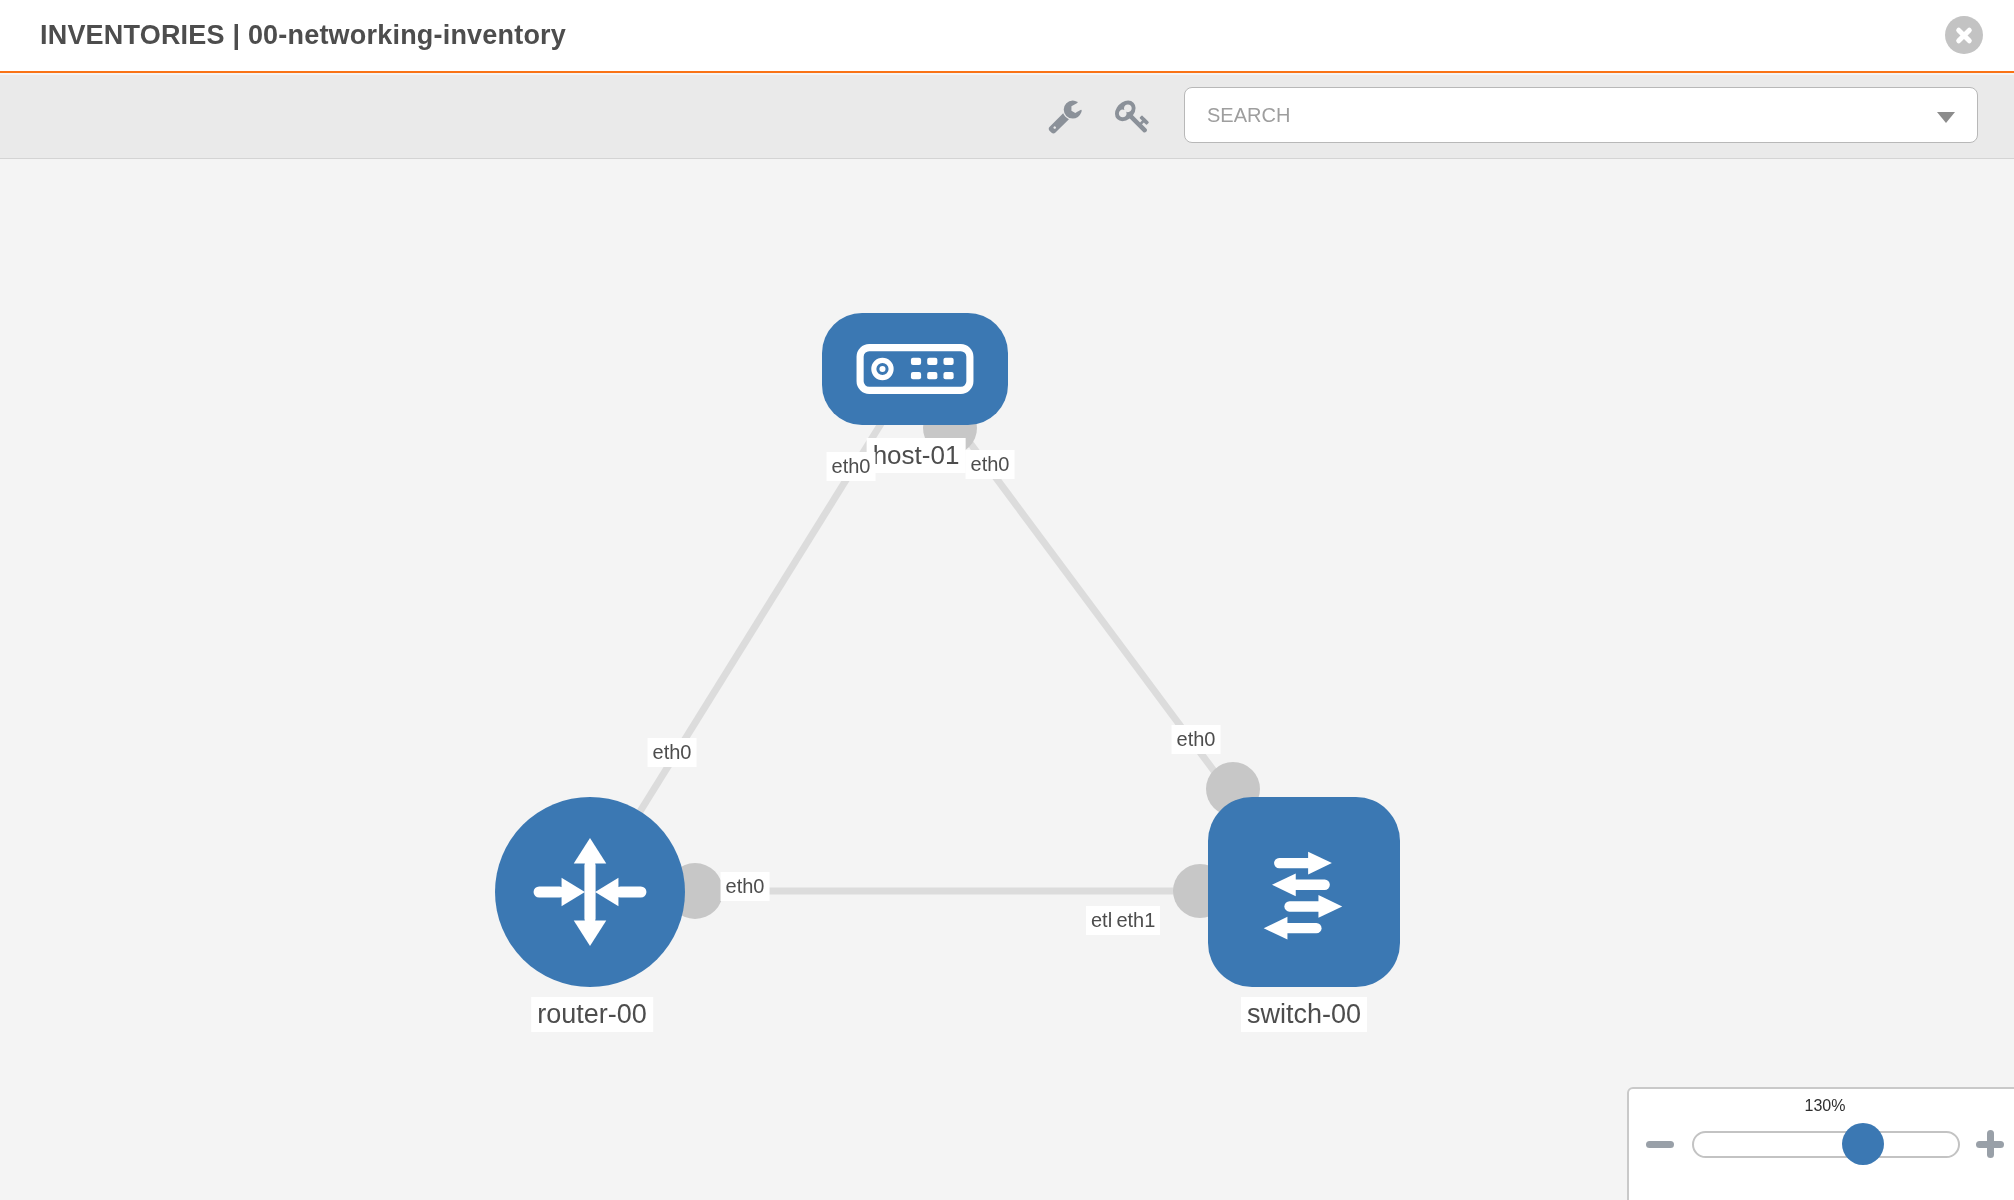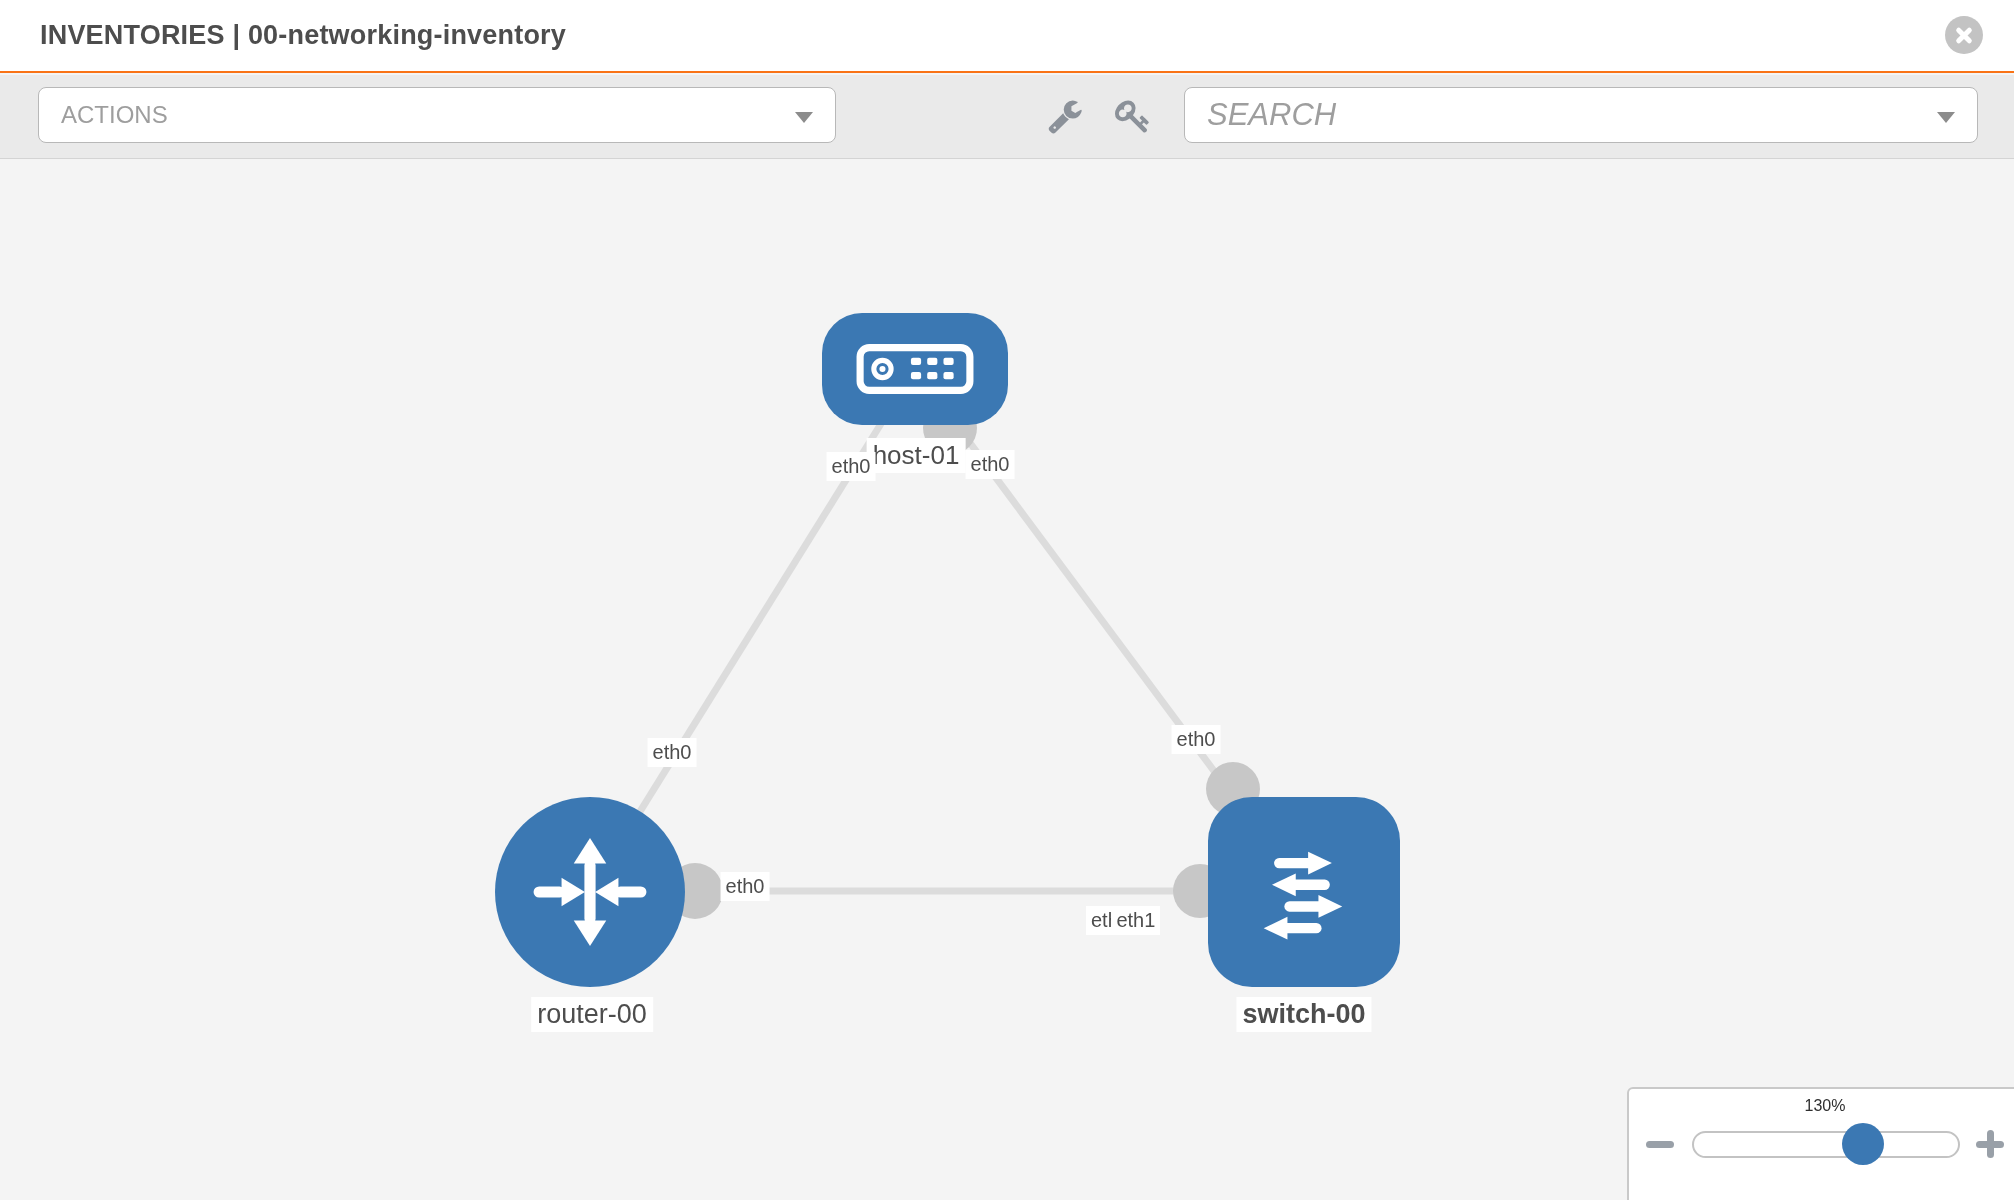--- a/index.html
+++ b/index.html
@@ -37,22 +37,22 @@
   }
   .combo {
     position:absolute; top:12px; height:56px; background:#ffffff;
     border:1px solid #b8b8b8; border-radius:8px;
     display:flex; align-items:center; padding:0 22px;
   }
   .combo-actions { left:38px;  width:798px; }
   .combo-search  { left:1184px; width:794px; }
   .combo-label { font-size:24px; color:#9e9e9e; }
   .search-input {
-    flex:1; border:none; outline:none; font-size:31px; color:#c2410c;
-    font-family:"Liberation Sans", sans-serif; background:transparent;font-style:italic;
+    flex:1; border:none; outline:none; font-size:20px; color:#c2410c;
+    font-family:"Liberation Sans", sans-serif; background:transparent;
   }
   .search-input::placeholder { color:#9e9e9e; opacity:1; }
   .caret {
     position:absolute; right:22px; top:24px; width:0; height:0;
     border-left:9px solid transparent; border-right:9px solid transparent;
     border-top:11px solid #8c8c8c;
   }
   .tool-icon { position:absolute; top:23px; width:36px; height:36px; cursor:pointer; }
   .tool-icon svg { width:36px; height:36px; fill:#8b9199; }
   .tool-wrench { left:1047px; }
@@ -71,21 +71,21 @@
   .node svg { stroke:#ffffff; fill:#ffffff; }
 
   .diagram-label {
     position:absolute; z-index:3; background:#ffffff; color:#4d4d4d;
     white-space:nowrap; transform:translateX(-50%); padding:2px 6px;
   }
   .node-label  { font-size:27px; }
   .iface-label { font-size:20px; padding:3px 5px; }
   .label-host-name   { left:916px;  top:438px; font-size:26px; }
   .label-router-name { left:592px;  top:997px; }
-  .label-switch-name { left:1304px; top:997px;font-weight:bold; }
+  .label-switch-name { left:1304px; top:997px; }
   .label-host-left   { left:851px;  top:452px; }
   .label-host-right  { left:990px;  top:450px; }
   .label-router-top  { left:672px;  top:738px; }
   .label-switch-top  { left:1196px; top:725px; }
   .label-router-right{ left:745px;  top:872px; }
   .label-pair {
     position:absolute; left:1086px; top:870px; z-index:3; white-space:nowrap;
   }
   .label-pair span {
     display:inline-block; background:#ffffff; color:#4d4d4d;
@@ -196,24 +196,20 @@
 
   <div class="header">
     <div class="header-title">INVENTORIES | 00-networking-inventory</div>
     <div class="close-btn">
       <div class="bar b1"></div>
         <div class="bar b2"></div>
     </div>
   </div>
 
   <div class="toolbar">
-    <div class="combo combo-actions">
-      <span class="combo-label">ACTIONS</span>
-      <span class="caret"></span>
-    </div>
 
     <div class="tool-icon tool-wrench">
       <svg viewBox="0 0 1792 1792">
           <path d="M448 1472q0-26-19-45t-45-19-45 19-19 45 19 45 45 19 45-19 19-45zm644-420l-682 682q-37 37-90 37-52 0-91-37l-106-108q-38-36-38-90 0-53 38-91l681-681q39 98 114.5 173.5t173.5 114.5zm634-435q0 39-23 106-47 134-164.5 217.5t-258.5 83.5q-185 0-316.5-131.5t-131.5-316.5 131.5-316.5 316.5-131.5q58 0 121.5 16.5t107.5 46.5q16 11 16 28t-16 28l-293 169v224l193 107q5-3 79-48.5t135.5-81 70.5-35.5q15 0 23.5 10t8.5 25z"></path>
         </svg>
     </div>
 
     <div class="tool-icon tool-key">
       <svg viewBox="0 0 1792 1792">
           <path d="M832 512q0-80-56-136t-136-56-136 56-56 136q0 42 19 83-41-19-83-19-80 0-136 56t-56 136 56 136 136 56 136-56 56-136q0-42-19-83 41 19 83 19 80 0 136-56t56-136zm851 704q0 17-49 66t-66 49q-9 0-28.5-16t-36.5-33-38.5-40-24.5-26l-96 96 220 220q28 28 28 68 0 42-39 81t-81 39q-40 0-68-28l-671-671q-176 131-365 131-163 0-265.5-102.5t-102.5-265.5q0-160 95-313t248-248 313-95q163 0 265.5 102.5t102.5 265.5q0 189-131 365l355 355 96-96q-3-3-26-24.5t-40-38.5-33-36.5-16-28.5q0-17 49-66t66-49q13 0 23 10 6 6 46 44.5t82 79.5 86.5 86 73 78 28.5 41z"></path>

